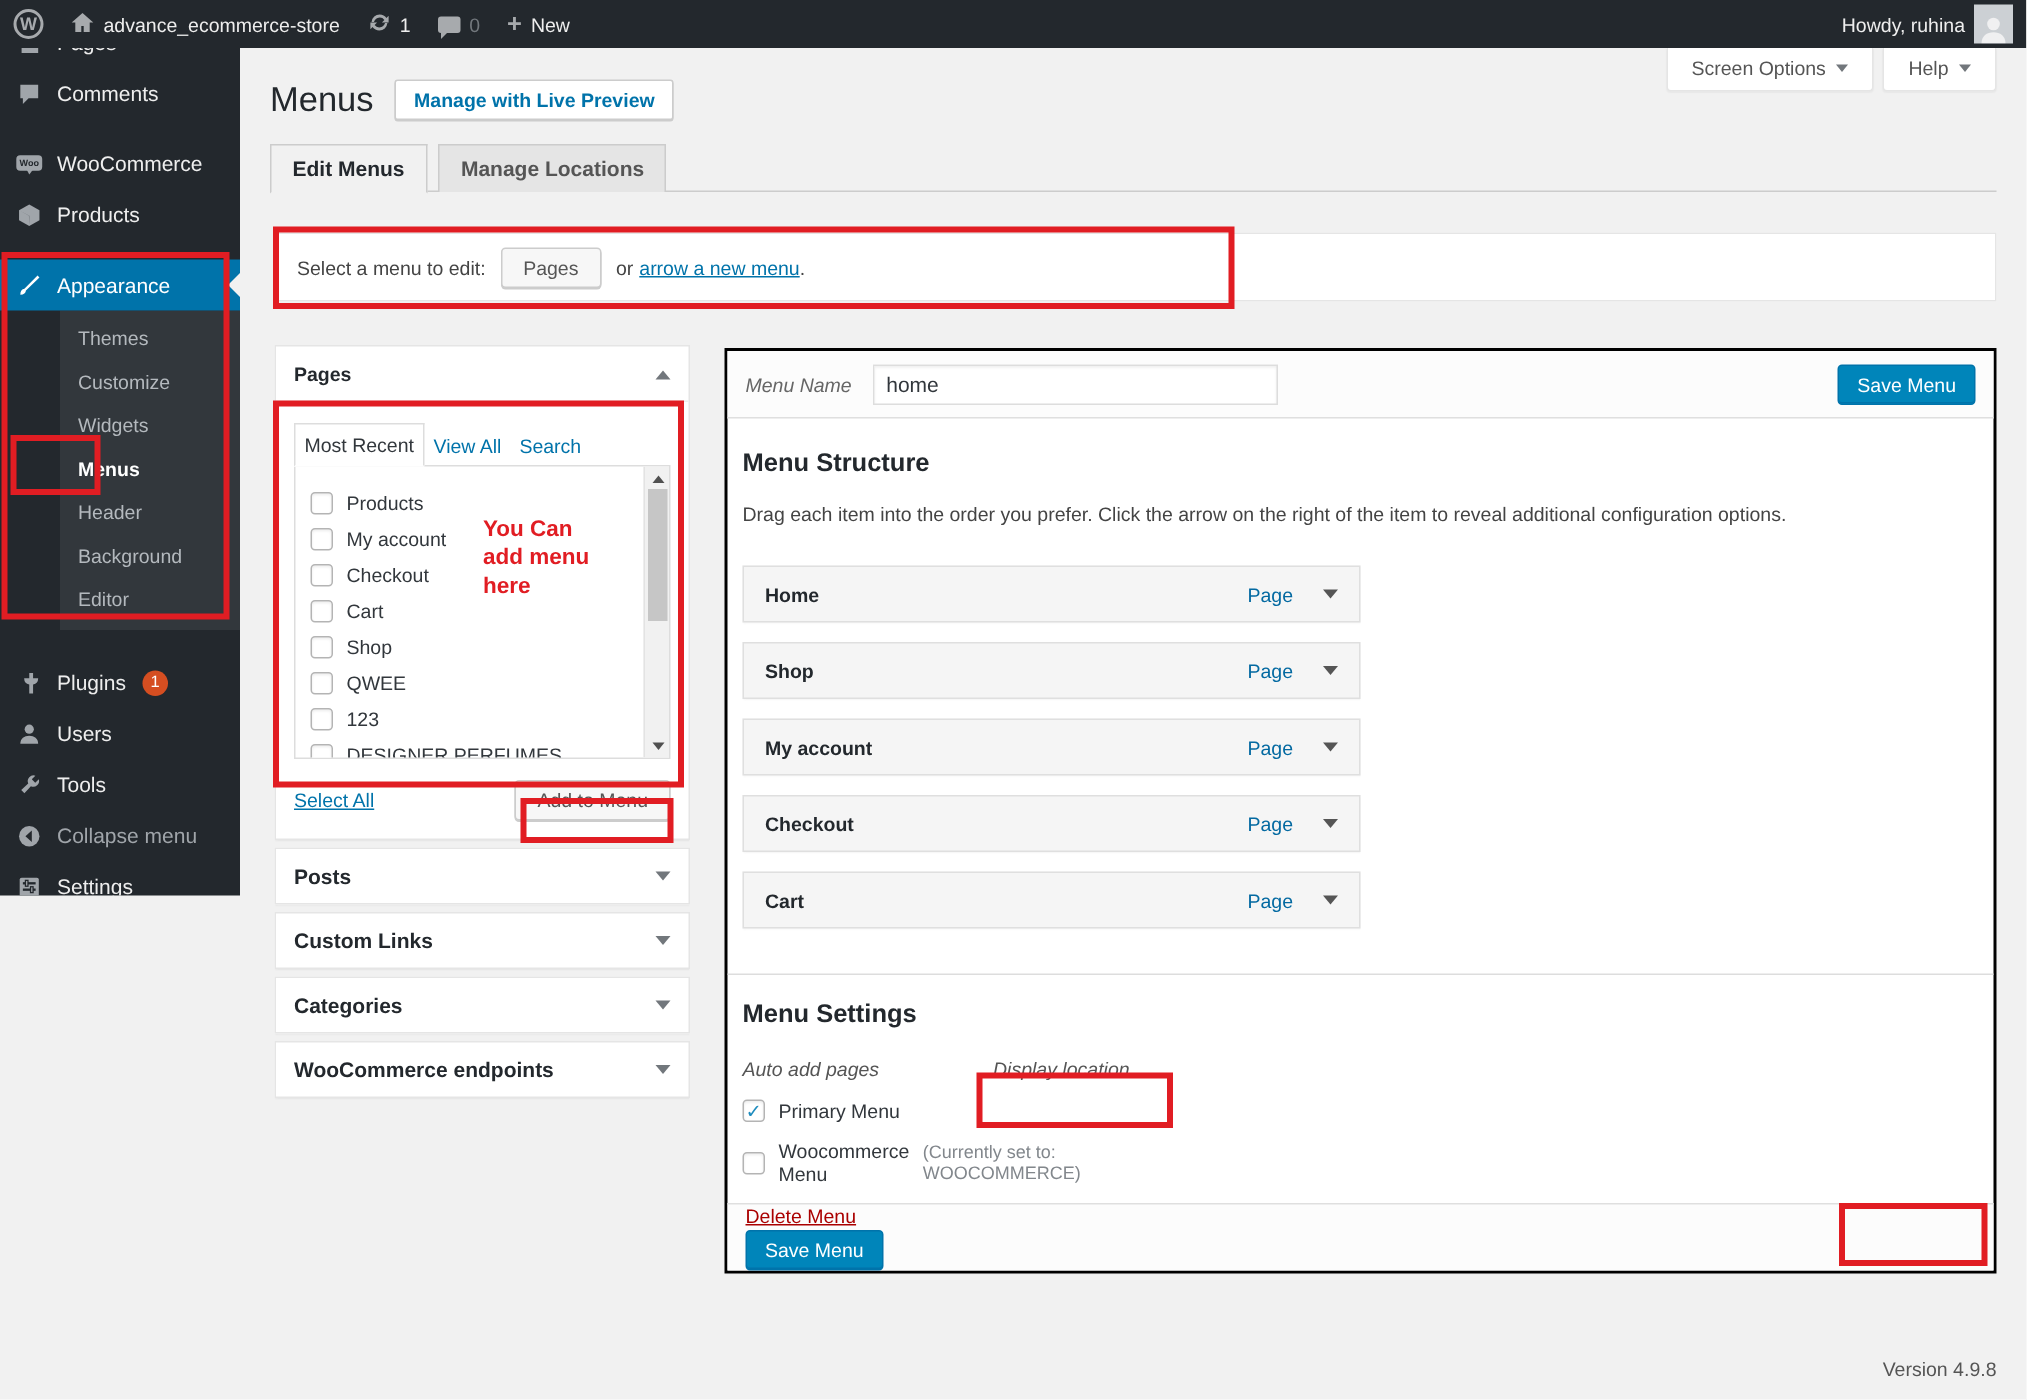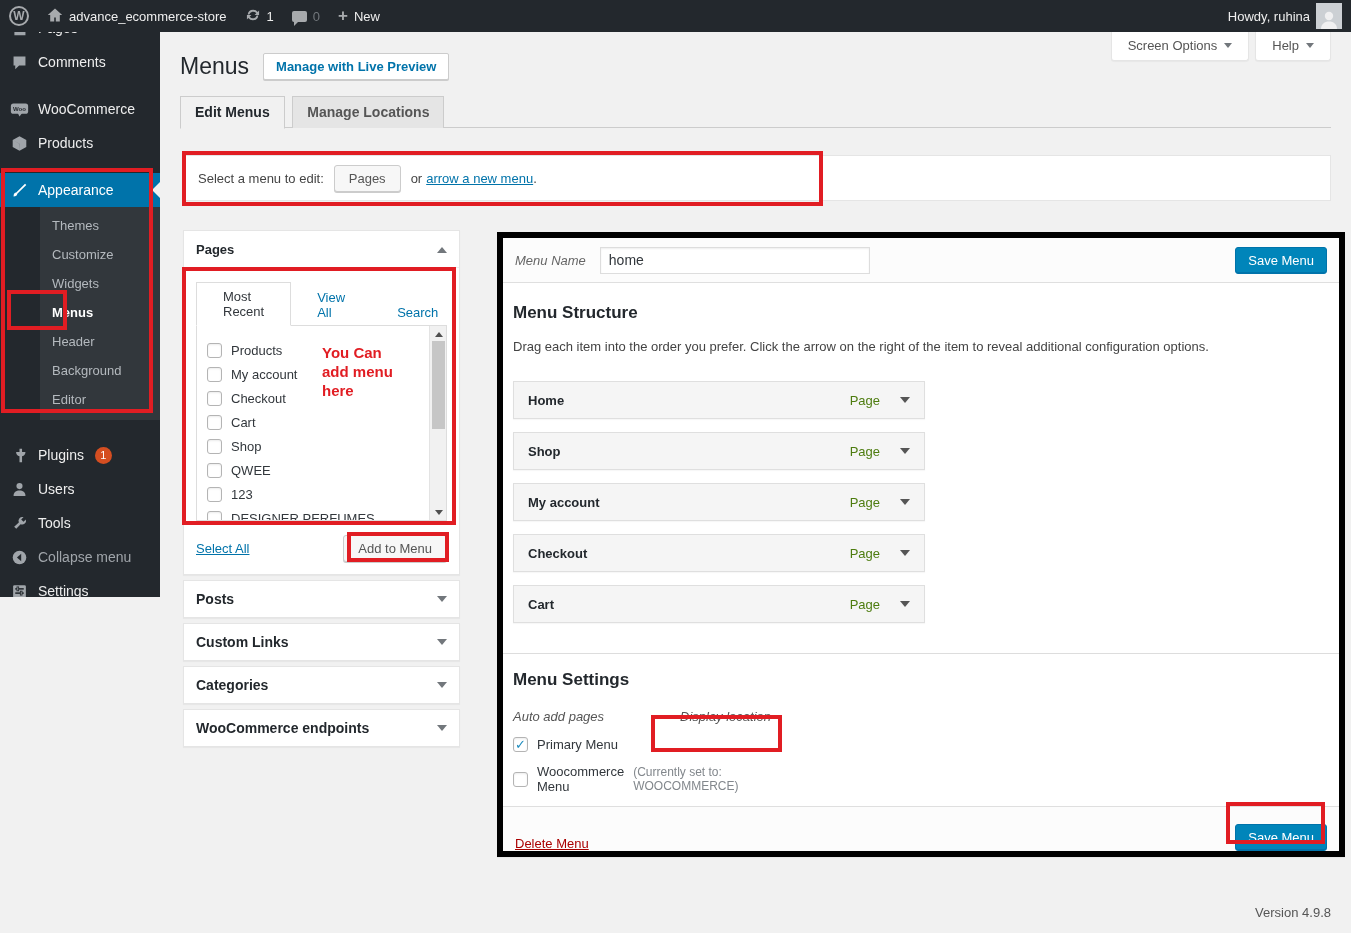--- a/index.html
+++ b/index.html
@@ -73,21 +73,21 @@
   
   #left-col { position:absolute; top:198px; left:23px; width:277px; }
   .postbox { background:#fff; border:1px solid #e5e5e5; box-shadow:0 1px 1px rgba(0,0,0,.04); }
   .postbox-header { display:flex; align-items:center; justify-content:space-between; height:37px;
     padding:0 12px; border-bottom:1px solid #eee; cursor:pointer; }
   .postbox-header .hl { font-weight:bold; font-size:13px; color:#23282d; }
   .toggle-up { width:0; height:0; border:5px solid transparent; border-bottom:6px solid #72777c; margin-bottom:3px; }
   .toggle-down { width:0; height:0; border:5px solid transparent; border-top:6px solid #72777c; margin-top:4px; }
   #pages-body { padding:14px 12px 12px; }
   .inner-tabs { display:flex; align-items:flex-end; margin-bottom:-1px; position:relative; z-index:2; }
-  .inner-tab { font-size:13px; padding:6px 26px; color:#0073aa; cursor:pointer; }
+  .inner-tab { font-size:13px; padding:6px 6px; color:#0073aa; cursor:pointer; }
   .inner-tab.active { background:#fff; border:1px solid #ddd; border-bottom:1px solid #fff; color:#32373c; }
   #pages-list { position:relative; border:1px solid #ddd; height:196px; background:#fff; overflow:hidden; padding:12px 0 0 10px; }
   .check-row { display:flex; align-items:center; gap:9px; height:24px; font-size:13px; color:#32373c; }
   .checkbox { width:15px; height:15px; border:1px solid #b4b4b4; border-radius:3px; background:#fff;
     flex:none; display:inline-flex; align-items:center; justify-content:center; cursor:pointer;
     box-shadow:inset 0 1px 2px rgba(0,0,0,.08); }
   .checkbox.checked::after { content:"✓"; color:#1e8cbe; font-size:13px; font-weight:bold; line-height:1; }
   #list-scrollbar { position:absolute; top:0; right:0; bottom:0; width:17px; background:#f1f1f1; border-left:1px solid #e3e3e3; }
   #list-scrollbar .sb-up, #list-scrollbar .sb-down { position:absolute; left:0; width:17px; height:14px;
     display:flex; align-items:center; justify-content:center; cursor:pointer; }
@@ -95,53 +95,53 @@
   .tri-up { width:0; height:0; border:4px solid transparent; border-bottom:5px solid #505050; margin-bottom:2px; }
   .tri-dn { width:0; height:0; border:4px solid transparent; border-top:5px solid #505050; margin-top:2px; }
   #list-scrollbar .sb-thumb { position:absolute; top:15px; left:2px; width:13px; height:88px; background:#c6c6c6; cursor:grab; }
   #pages-actions { display:flex; align-items:center; justify-content:space-between; margin-top:14px; }
   .accordion { background:#fff; border:1px solid #e5e5e5; height:38px; margin-top:5px;
     display:flex; align-items:center; justify-content:space-between; padding:0 12px; cursor:pointer;
     box-shadow:0 1px 1px rgba(0,0,0,.04); }
   .accordion .al { font-weight:bold; font-size:14px; color:#23282d; }
 
   
-  #right-col { position:absolute; top:200px; left:337px; width:848px; background:#fff;
-    border:6px solid #000000; box-shadow:0 1px 1px rgba(0,0,0,.04); }
+  #right-col { position:absolute; top:200px; left:323px; width:848px; background:#fff;
+    border:2px solid #000000; box-shadow:0 1px 1px rgba(0,0,0,.04); }
   #menu-name-row { height:45px; background:#fcfcfc; border-bottom:1px solid #dfdfdf;
     display:flex; align-items:center; padding:0 12px; position:relative; }
   #menu-name-row .mn-label { font-style:italic; color:#666; margin-right:14px; }
   #menu-name-input { width:270px; height:27px; border:1px solid #ddd; padding:0 8px; font-size:14px;
     color:#32373c; font-family:inherit; box-shadow:inset 0 1px 2px rgba(0,0,0,.07); }
   .button-primary { background:#0085ba; border:1px solid #0073aa; border-radius:3px; color:#fff;
     font-size:13px; padding:5px 12px; cursor:pointer; box-shadow:inset 0 -1px 0 #0073aa; }
   #menu-name-row .button-primary { position:absolute; right:12px; }
 
   #menu-body { padding:20px 10px 0; min-height:523px; }
   .section-title { font-size:17px; font-weight:bold; color:#23282d; }
   #structure-help { margin-top:16px; color:#444; }
   #menu-items { margin-top:27px; width:412px; }
   .menu-item-bar { height:38px; background:#f5f5f5; border:1px solid #dfdfdf; margin-bottom:13px;
     display:flex; align-items:center; justify-content:space-between; padding:0 14px; cursor:move;
     box-shadow:0 1px 1px rgba(0,0,0,.03); }
   .menu-item-bar .mi-label { font-weight:bold; font-size:13px; color:#23282d; }
   .menu-item-bar .mi-right { display:flex; align-items:center; gap:20px; }
-  .menu-item-bar .mi-type { color:#4d7c0f; font-size:13px; }
+  .menu-item-bar .mi-type { color:#0369a1; font-size:13px; }
   .mi-caret { width:0; height:0; border:5px solid transparent; border-top:6px solid #555; margin-top:5px; cursor:pointer; }
 
   #settings-divider { border:none; border-top:1px solid #ddd; margin:30px -10px 0; }
   #menu-settings { margin-top:16px; }
   .settings-grid { margin-top:18px; display:grid; grid-template-columns:167px auto; row-gap:13px; align-items:start; }
   .setting-label { font-style:italic; color:#555; padding-top:1px; }
   .setting-option { display:flex; align-items:center; gap:9px; color:#32373c; }
   .setting-option + .setting-option { margin-top:12px; }
   .loc-note { color:#82878c; font-size:12px; }
 
   #publishing-actions { margin-top:0; height:45px; background:#fcfcfc; border-top:1px solid #dfdfdf;
-    display:flex; align-items:flex-end; justify-content:space-between; padding:0 12px; }
+    display:flex; align-items:flex-start; justify-content:space-between; padding:0 12px;flex-direction:column; }
   a.delete-link { color:#a00; text-decoration:underline; cursor:pointer; }
 
   
   #page-footer { position:absolute; left:23px; right:20px; top:873px; display:flex;
     justify-content:space-between; color:#555; }
   #footer-thanks { font-style:italic;margin-top:26px; }
 
   
   .anno { position:absolute; border:4px solid #e11d23; z-index:60; pointer-events:none; }
   #anno-note { position:absolute; left:322px; top:343px; width:90px; z-index:60; color:#e11d23;

